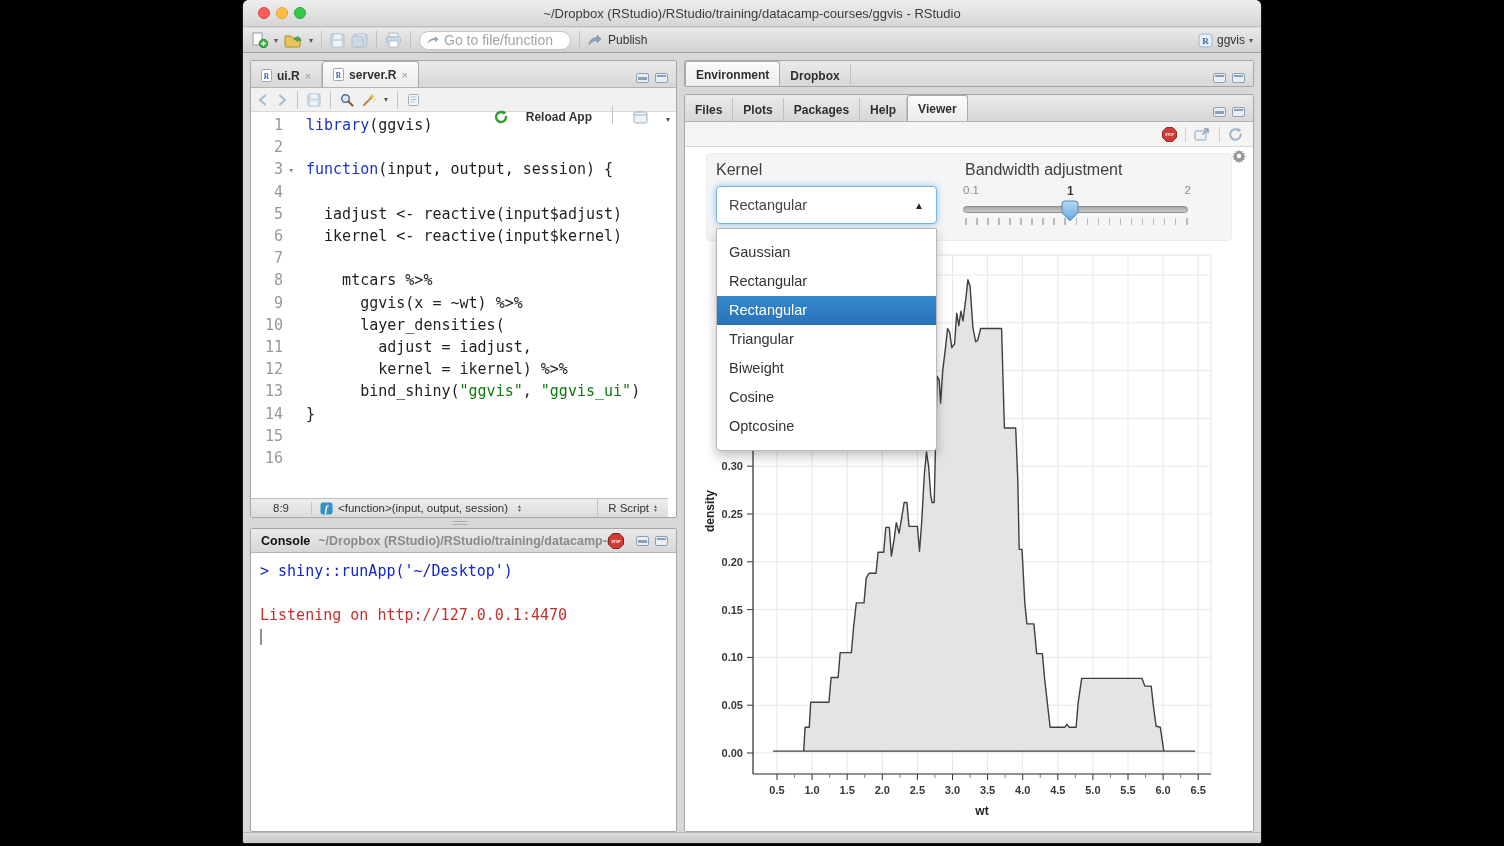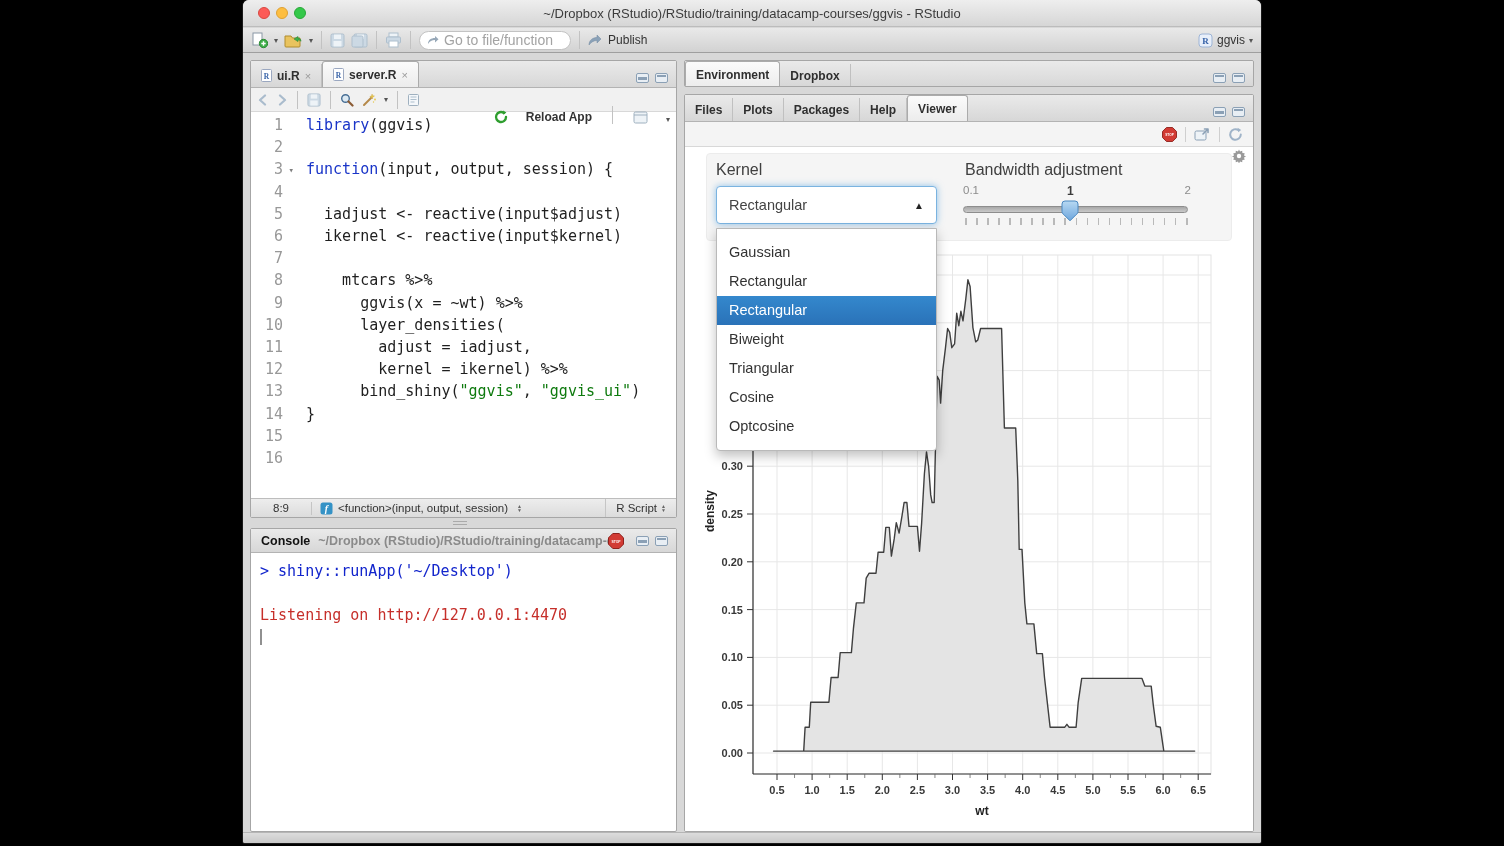--- a/index.html
+++ b/index.html
@@ -48,21 +48,21 @@
   #editor-toolbar { height:24px; background:#f1f1f1; border-bottom:1px solid #d8d8d8;
     display:flex; align-items:center; padding:0 6px; gap:7px; }
   #code { font-family:"DejaVu Sans Mono",monospace; font-size:15px; line-height:22.2px;
     white-space:pre; color:#1f1f1f; padding-top:2px; }
   .cl { display:flex; }
   .cl .ln { width:42px; text-align:right; padding-right:10px; color:#989898;
     flex:none; position:relative; }
   .cl .fold { position:absolute; right:-1px; top:1px; color:#7f7f7f; font-size:9px; }
   .cl .ct { padding-left:13px; }
   .kw { color:#1a35c8; } .str { color:#0e7a0e; }
-  #editor-status { position:absolute; left:0; right:0; bottom:0; height:19px;
+  #editor-status { position:absolute; left:0; right:8px; bottom:0; height:19px;
     background:linear-gradient(#ededed,#dcdcdc); border-top:1px solid #bdbdbd;
     display:flex; align-items:center; font-size:11.5px; color:#333; }
   .updn { display:inline-block; font-size:5px; line-height:4.5px; color:#666;
     vertical-align:middle; margin-left:4px; }
   
   #console-header { height:24px; background:linear-gradient(#eaeaea,#d7d7d7);
     border-bottom:1px solid #b3b3b3; display:flex; align-items:center; padding:0 10px;
     position:relative; }
   #console-header .t { font-size:12.5px; font-weight:700; color:#111; }
   #console-header .p { font-size:12.5px; font-weight:700; color:#8a8a8a;
@@ -383,22 +383,22 @@
       <div id="controls-panel"></div>
       <div class="ctl-label" style="left:31px; top:14px;">Kernel</div>
       <div id="kernel-select">
         <span>Rectangular</span>
         <span class="sel-caret">▲</span>
       </div>
       <div id="kernel-dropdown">
           <div class="dd-item">Gaussian</div>
           <div class="dd-item">Rectangular</div>
           <div class="dd-item sel">Rectangular</div>
+          <div class="dd-item">Triangular</div>
           <div class="dd-item">Biweight</div>
-          <div class="dd-item">Triangular</div>
           <div class="dd-item">Cosine</div>
           <div class="dd-item">Optcosine</div>
         </div>
       <div class="ctl-label" style="left:280px; top:14px;">Bandwidth adjustment</div>
       <div id="slider">
         <span class="lab" style="left:0;">0.1</span>
         <span class="lab mid" style="left:104px;">1</span>
         <span class="lab" style="right:0;">2</span>
         <div id="slider-track"></div>
         <div id="slider-handle">

